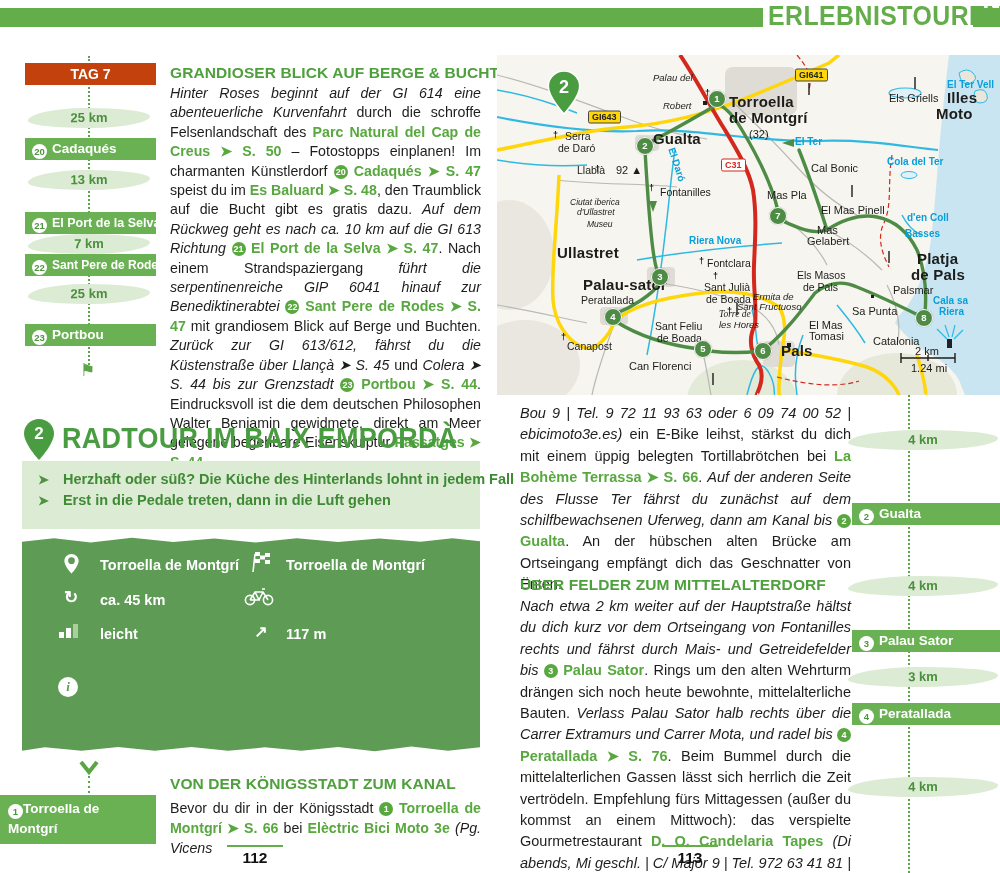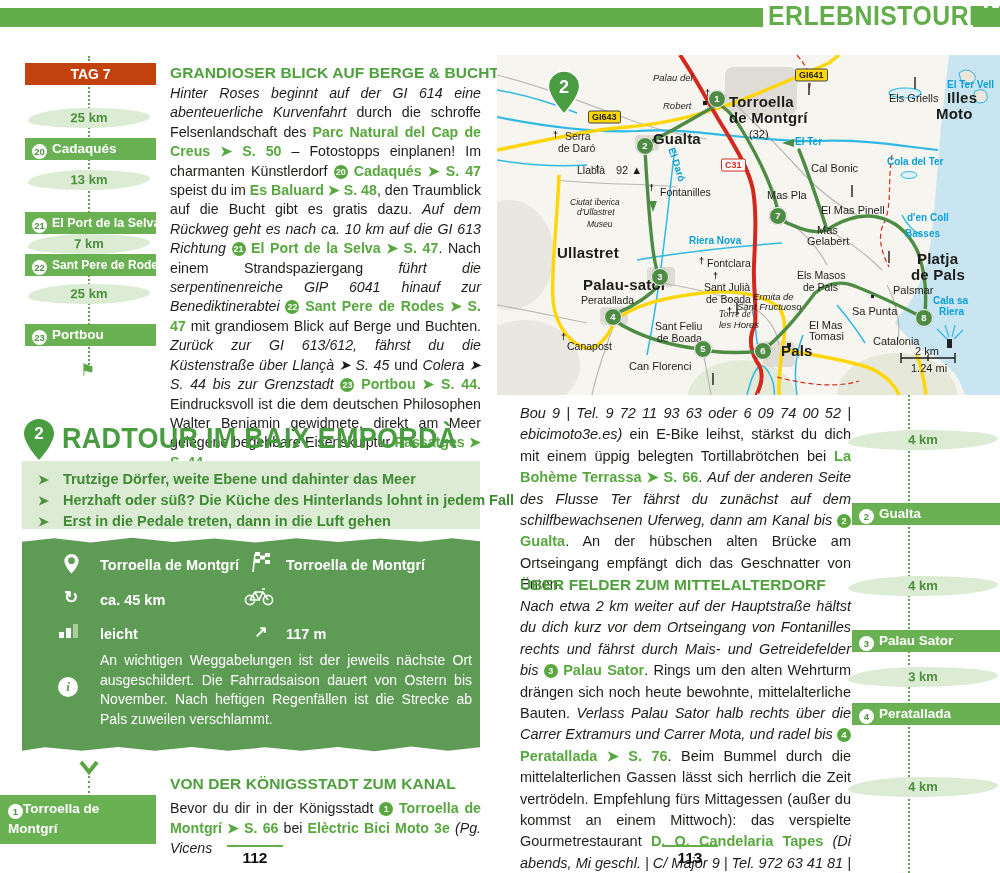--- a/index.html
+++ b/index.html
@@ -121,21 +121,20 @@
 
 <div class="pin" style="left:24px;top:419px;width:30px;height:42px;">
   <svg width="30" height="42" viewBox="0 0 30 42">
       <path d="M15 0C6.7 0 0 6.5 0 14.5 0 25 15 41 15 41S30 25 30 14.5C30 6.5 23.3 0 15 0z" fill="#4a9c41"></path>
     </svg>
   <div class="pnum" style="font-size:17px;">2</div>
 </div>
 <div class="tour-title">RADTOUR IM BAIX EMPORDÀ</div>
 
 <div class="hl-box">
-  <div class="hl-row"><span class="arr">➤</span><span>Trutzige Dörfer, weite Ebene und dahinter das Meer</span></div>
   <div class="hl-row"><span class="arr">➤</span><span>Herzhaft oder süß? Die Küche des Hinterlands lohnt in jedem Fall</span></div>
   <div class="hl-row"><span class="arr">➤</span><span>Erst in die Pedale treten, dann in die Luft gehen</span></div>
 </div>
 
 <div class="fact-box">
   <div class="fact-ic" style="left:36px;top:18px;">
     <svg width="15" height="20" viewBox="0 0 30 42">
         <path d="M15 0C6.7 0 0 6.5 0 14.5 0 25 15 41 15 41S30 25 30 14.5C30 6.5 23.3 0 15 0zM15 21a7 7 0 1 1 0-14 7 7 0 0 1 0 14z" fill="#fff"></path>
       </svg>
   </div>
@@ -165,21 +164,20 @@
         </g>
       </svg>
   </div>
 
   <div class="fact-ic bars" style="left:34px;top:82px;"><i class="b1"></i><i class="b2"></i><i class="b3"></i></div>
   <div class="fact-tx" style="left:78px;top:89px;">leicht</div>
   <div class="fact-ic" style="left:226px;top:86px;font-weight:800;font-size:16px;">↗</div>
   <div class="fact-tx" style="left:264px;top:89px;">117 m</div>
 
   <div class="fact-ic" style="left:33px;top:140px;"><span class="iinfo">i</span></div>
-  <div class="fact-info">An wichtigen Weggabelungen ist der jeweils nächste Ort ausgeschildert. Die Fahrradsaison dauert von Ostern bis November. Nach heftigen Regenfällen ist die Strecke ab Pals zuweilen verschlammt.</div>
 </div>
 
 <svg style="position:absolute;left:78px;top:760px;" width="22" height="36">
   <polyline points="3,2 11,12 19,2" fill="none" stroke="#5aa546" stroke-width="4"></polyline>
   <line x1="11" y1="16" x2="11" y2="34" stroke="#5aa546" stroke-width="2" stroke-dasharray="2,3"></line>
 </svg>
 <div class="start-marker">
   <span class="bdg">1</span><span>Torroella de</span><br>
   <span>Montgrí</span>
 </div>

